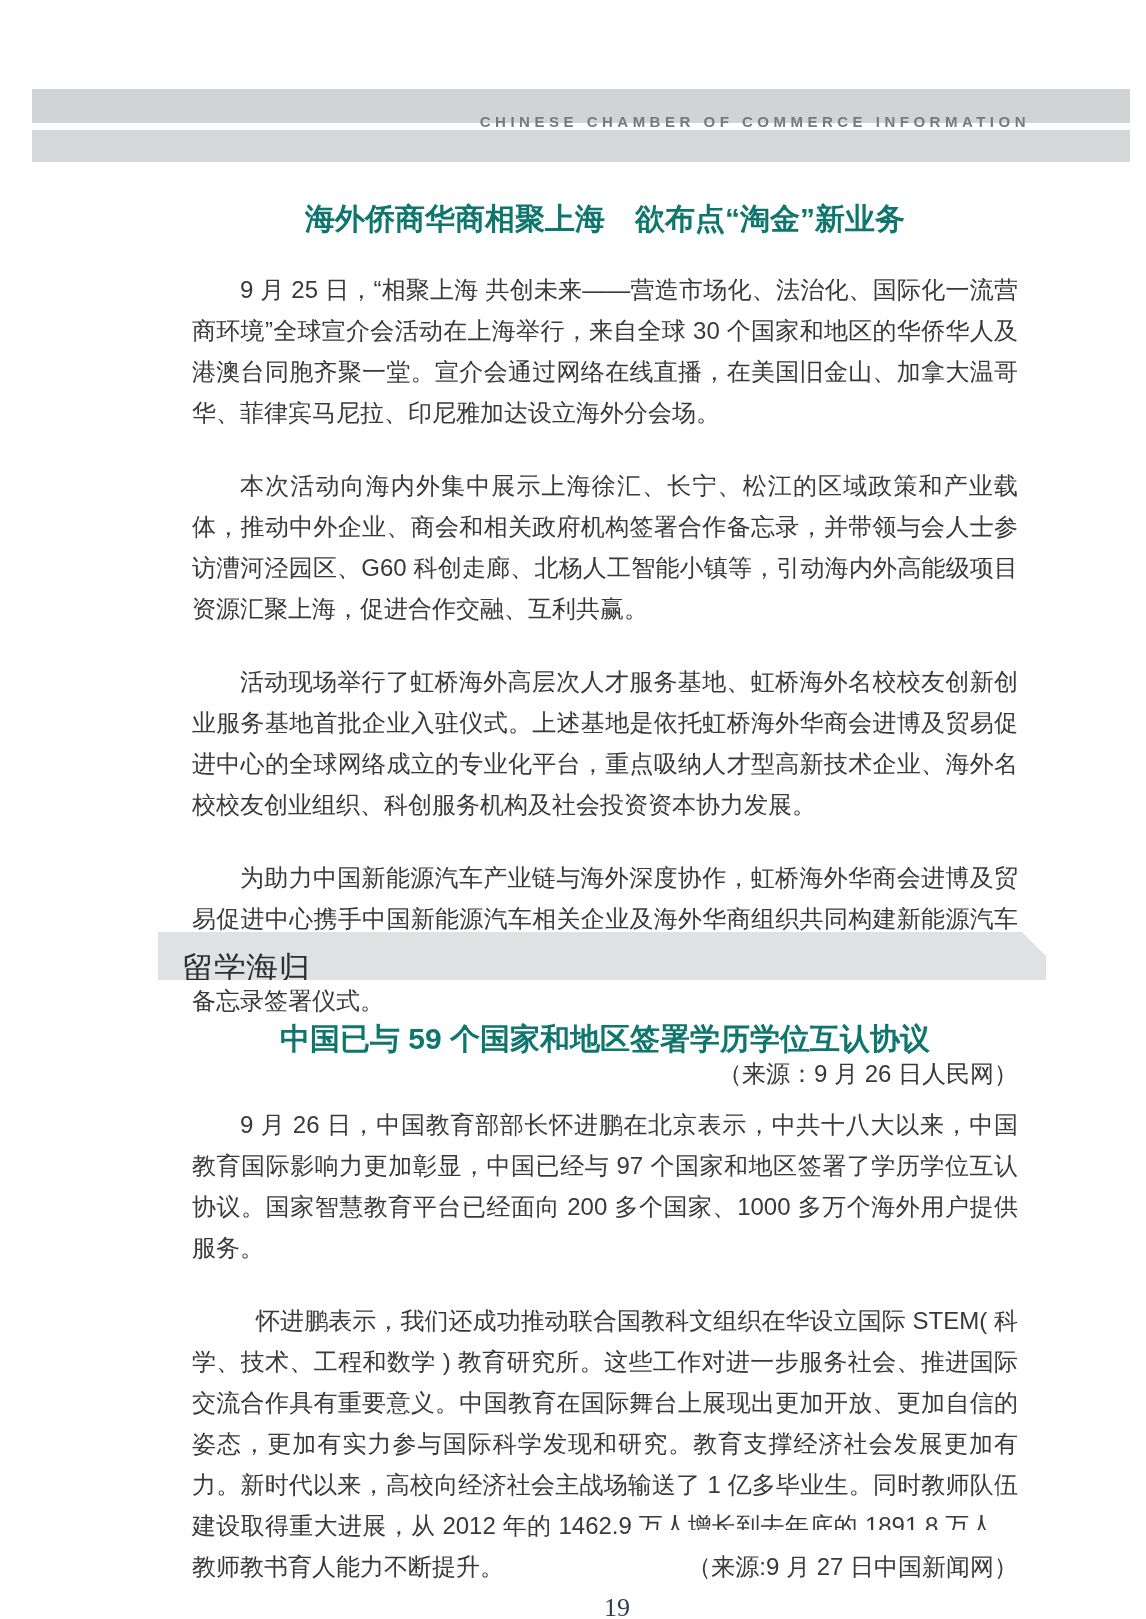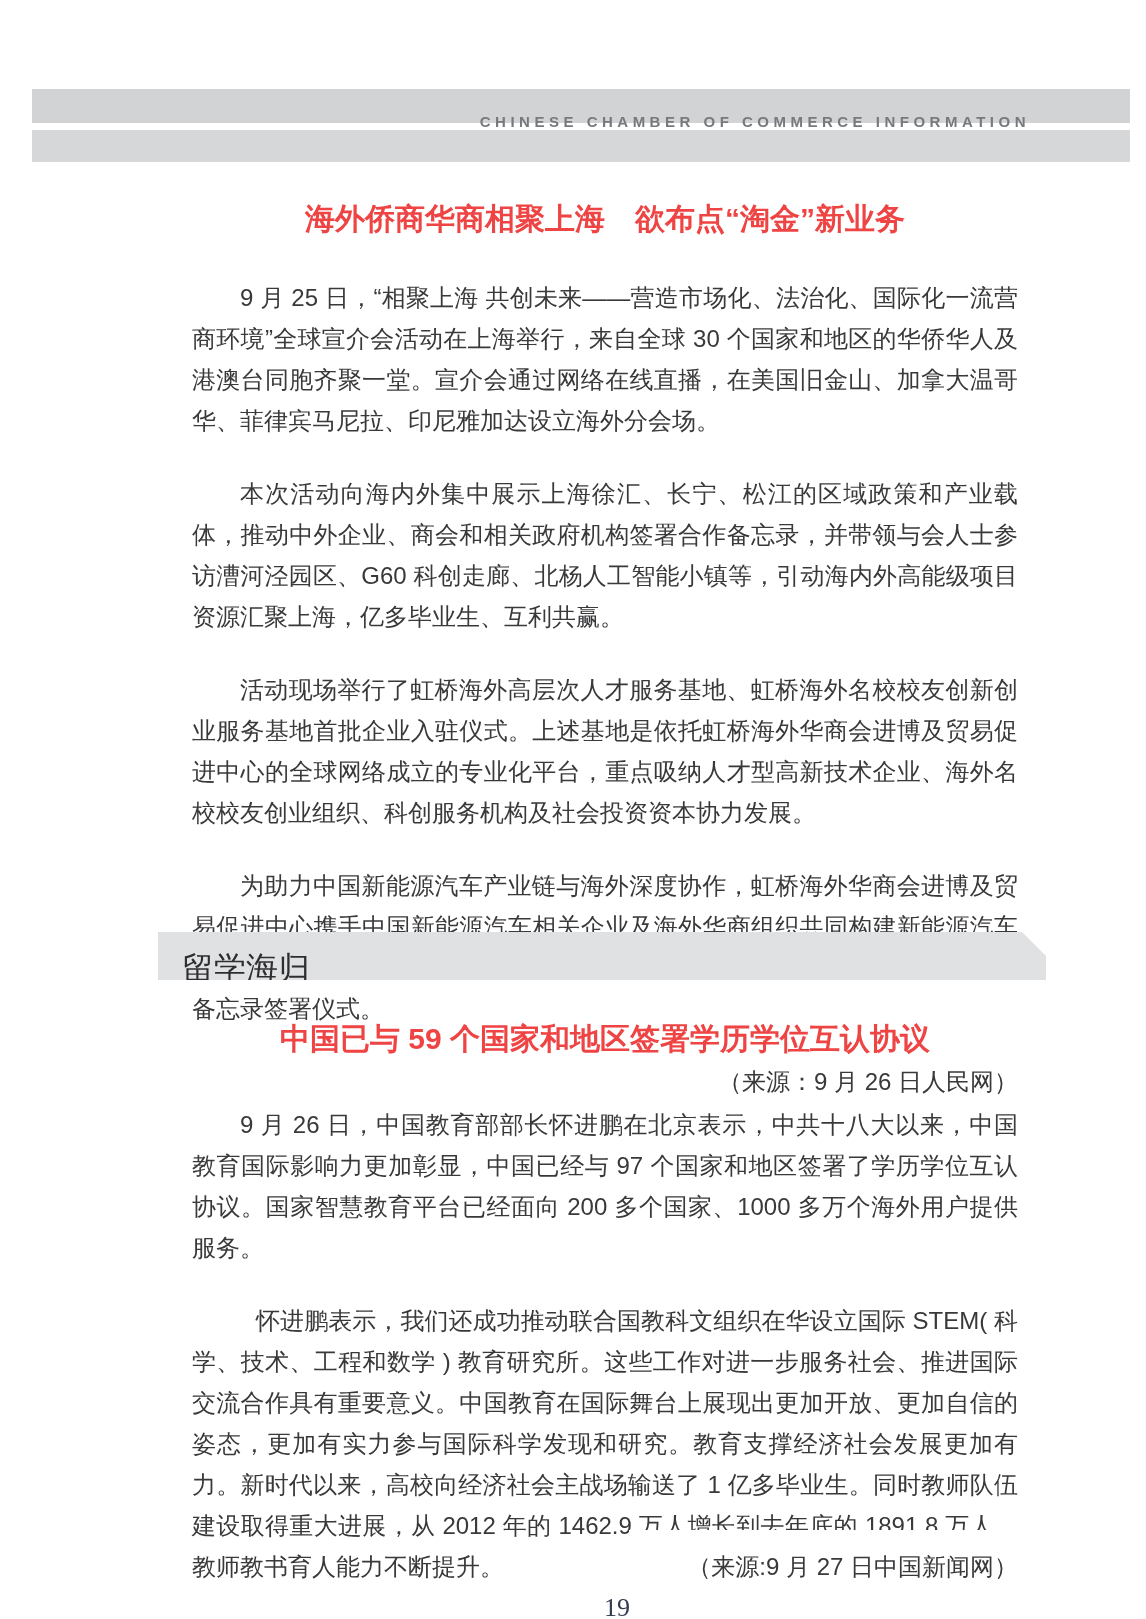--- a/index.html
+++ b/index.html
@@ -38,37 +38,37 @@
     background: #d6d7d9;
   }
 
   .article-title {
     position: absolute;
     left: 128px;
     width: 890px;
     text-align: center;
     font-size: 30px;
     font-weight: 700;
-    color: #ef4444;
+    color: #0f766e;
     font-family: "Liberation Sans", sans-serif;
     line-height: 38px;
   }
   .title-1 { top: 152px; }
   .title-2 { top: 972px; }
 
   .article-body {
     position: absolute;
     left: 128px;
     width: 890px;
     font-size: 24px;
     line-height: 41px;
     color: #39393b;
     text-align: justify;
   }
-  .body-1 { top: 213px; }
+  .body-1 { top: 205px; }
   .body-2 { top: 1040px; }
   .article-body p { text-indent: 2em; margin: 0; }
   .article-body p.source-line {
     text-indent: 0;
     text-align: right;
   }
   .last-paragraph { position: relative; }
   .inline-source {
     position: absolute;
     right: 0;
@@ -114,21 +114,21 @@
 
   <div class="header-band">
     <span class="header-text">CHINESE CHAMBER OF COMMERCE INFORMATION</span>
   </div>
   <div class="header-underline"></div>
 
   <h1 class="article-title title-1">海外侨商华商相聚上海　欲布点“淘金”新业务</h1>
 
   <div class="article-body body-1">
     <p>9 月 25 日，“相聚上海 共创未来——营造市场化、法治化、国际化一流营商环境”全球宣介会活动在上海举行，来自全球 30 个国家和地区的华侨华人及港澳台同胞齐聚一堂。宣介会通过网络在线直播，在美国旧金山、加拿大温哥华、菲律宾马尼拉、印尼雅加达设立海外分会场。</p>
-    <p>本次活动向海内外集中展示上海徐汇、长宁、松江的区域政策和产业载体，推动中外企业、商会和相关政府机构签署合作备忘录，并带领与会人士参访漕河泾园区、G60 科创走廊、北杨人工智能小镇等，引动海内外高能级项目资源汇聚上海，亿多毕业生、互利共赢。</p>
+    <p>本次活动向海内外集中展示上海徐汇、长宁、松江的区域政策和产业载体，推动中外企业、商会和相关政府机构签署合作备忘录，并带领与会人士参访漕河泾园区、G60 科创走廊、北杨人工智能小镇等，引动海内外高能级项目资源汇聚上海，促进合作交融、互利共赢。</p>
     <p>活动现场举行了虹桥海外高层次人才服务基地、虹桥海外名校校友创新创业服务基地首批企业入驻仪式。上述基地是依托虹桥海外华商会进博及贸易促进中心的全球网络成立的专业化平台，重点吸纳人才型高新技术企业、海外名校校友创业组织、科创服务机构及社会投资资本协力发展。</p>
     <p>为助力中国新能源汽车产业链与海外深度协作，虹桥海外华商会进博及贸易促进中心携手中国新能源汽车相关企业及海外华商组织共同构建新能源汽车产业链协作平台，对接海外需求。活动现场还举行了虹桥国际新能源产业协作备忘录签署仪式。</p>
     <p class="source-line">（来源：9 月 26 日人民网）</p>
   </div>
 
   <div class="section-bar">
     <span class="section-label">留学海归</span>
   </div>
 
   <h2 class="article-title title-2">中国已与 59 个国家和地区签署学历学位互认协议</h2>

